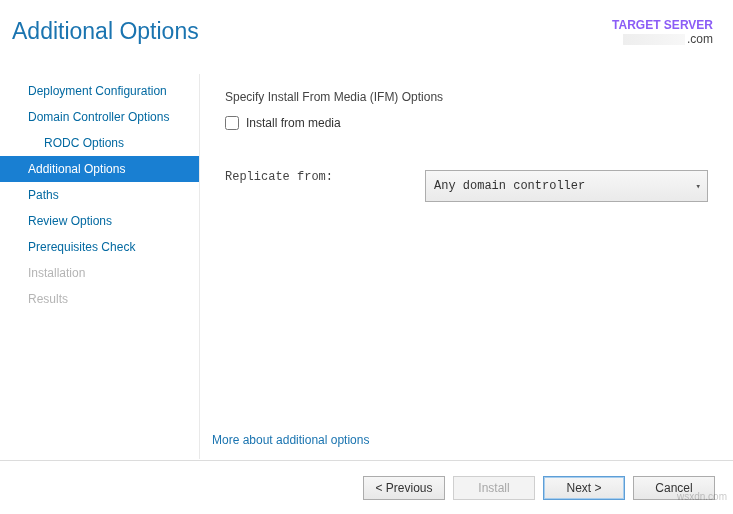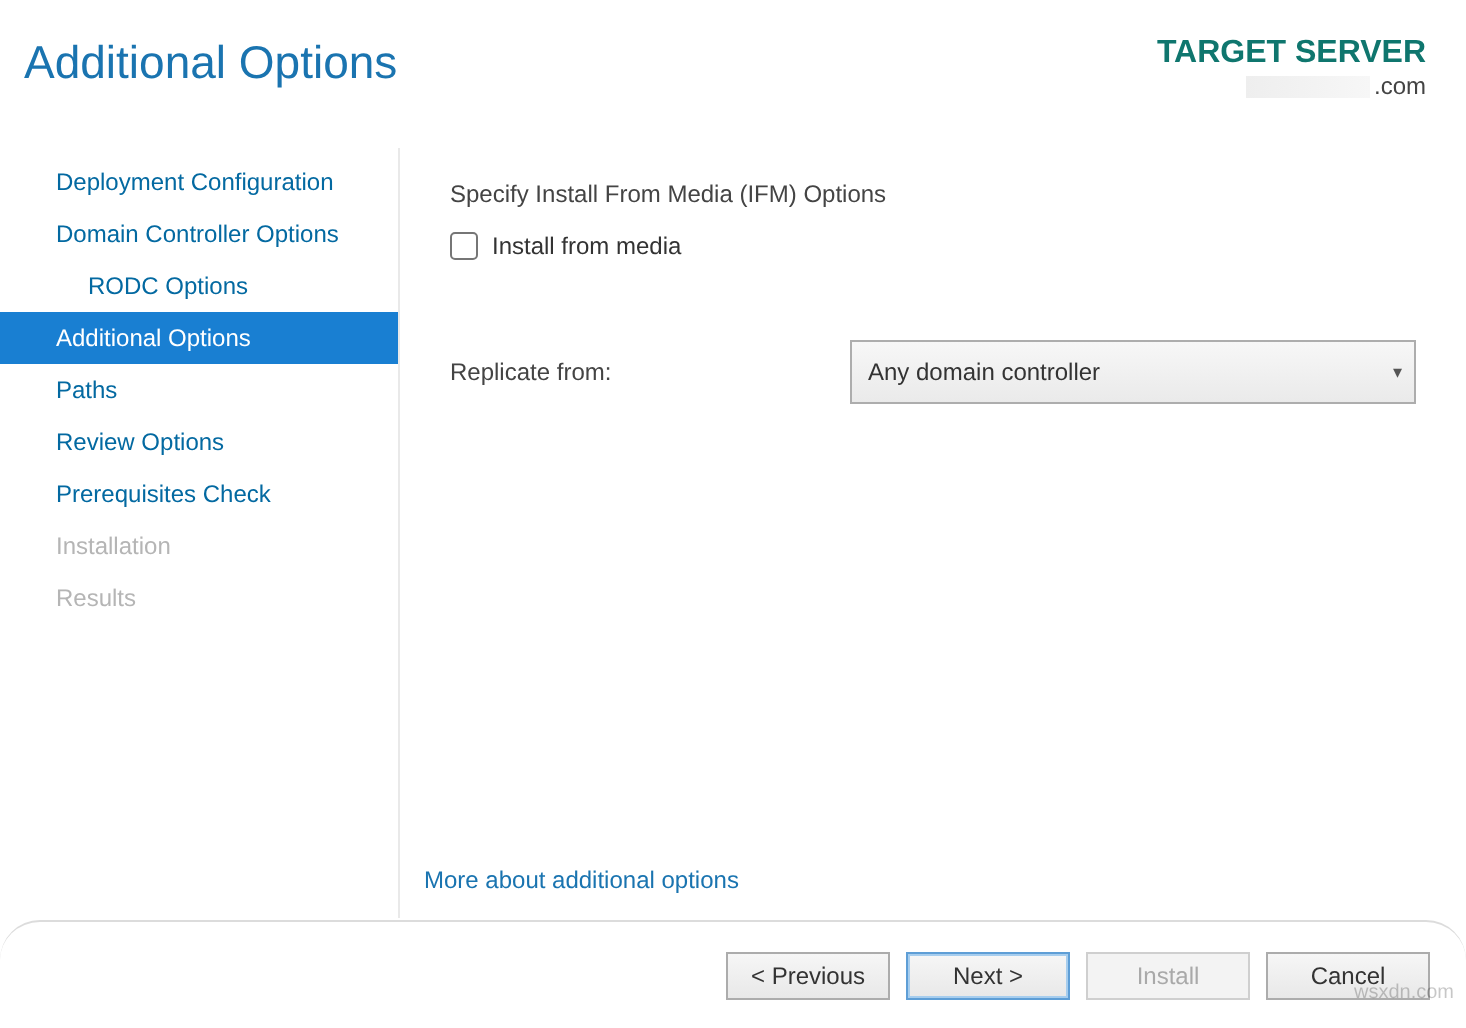--- a/index.html
+++ b/index.html
@@ -18,21 +18,21 @@
       justify-content: space-between;
       align-items: flex-start;
       padding: 18px 20px 0 12px;
     }
     .title {
       color: #1a74b0;
       font-size: 23px;
       font-weight: 300;
     }
     .server-block { text-align: right; }
-    .server-label { font-size: 16px; font-weight: 600; color: #0f766e; }
+    .server-label { font-size: 12px; font-weight: 600; color: #8b5cf6; }
     .server-name { font-size: 12px; color: #444; text-align: right; }
     .blur {
       display: inline-block;
       width: 62px; height: 11px;
       background: linear-gradient(90deg,#eee,#f7f7f7);
       vertical-align: middle;
       margin-right: 2px;
     }
     .body {
       display: flex;
@@ -54,21 +54,21 @@
     .sidebar-item.active { background: #197fd2; color: #fff; }
     .sidebar-item.disabled { color: #b5b5b5; cursor: default; }
     .content {
       flex: 1;
       padding: 16px 25px 10px 25px;
       position: relative;
     }
     .section-label { font-size: 12px; color: #444; margin-bottom: 12px; }
     .check-row { display: flex; align-items: center; margin-bottom: 40px; }
     .check-row input { margin-right: 7px; width: 14px; height: 14px; }
-    .field-row { display: flex; align-items: center; margin-top: 14px; }
+    .field-row { display: flex; margin-top: 14px; font-family: Liberation Mono, monospace; }
     .field-label { width: 200px; color: #444; }
     .dropdown {
       flex: 1;
       border: 1px solid #adadad;
       background: linear-gradient(#f7f7f7,#eaeaea);
       height: 32px;
       display: flex;
       align-items: center;
       justify-content: space-between;
       padding: 0 6px 0 8px;
@@ -92,21 +92,20 @@
       position: absolute;
       left: 0; right: 0; bottom: 0;
       height: 54px;
       border-top: 1px solid #dcdcdc;
       display: flex;
       justify-content: flex-end;
       align-items: center;
       padding-right: 18px;
       gap: 8px;
       background: #fff;
-      border-radius: 20px;
     }
     .btn {
       min-width: 82px;
       height: 24px;
       border: 1px solid #acacac;
       background: linear-gradient(#f6f6f6,#e8e8e8);
       font-size: 12px;
       color: #333;
       cursor: pointer;
       padding: 0 10px;
@@ -168,18 +167,18 @@
         <span class="chev">▾</span>
       </div>
     </div>
 
     <div class="more-link">More about additional options</div>
   </div>
 </div>
 
 <div class="footer">
   <button class="btn">&lt; Previous</button>
+  <button class="btn disabled">Install</button>
   <button class="btn default">Next &gt;</button>
-  <button class="btn disabled">Install</button>
   <button class="btn">Cancel</button>
 </div>
 
 <div class="watermark">wsxdn.com</div>
 
 </body></html>

